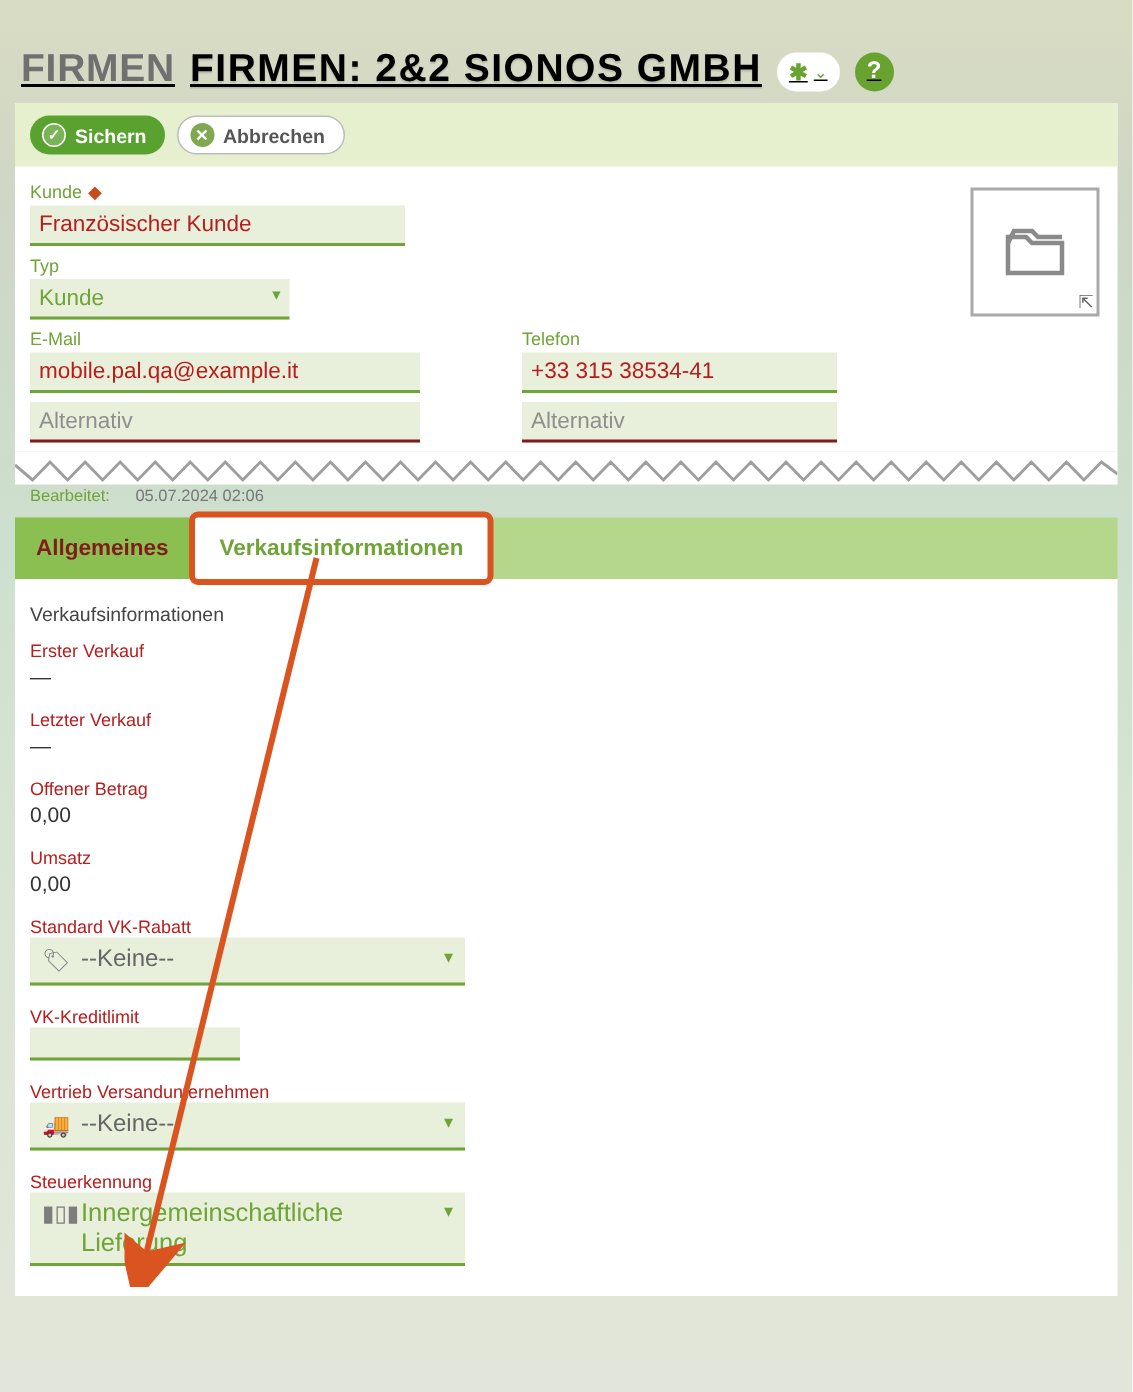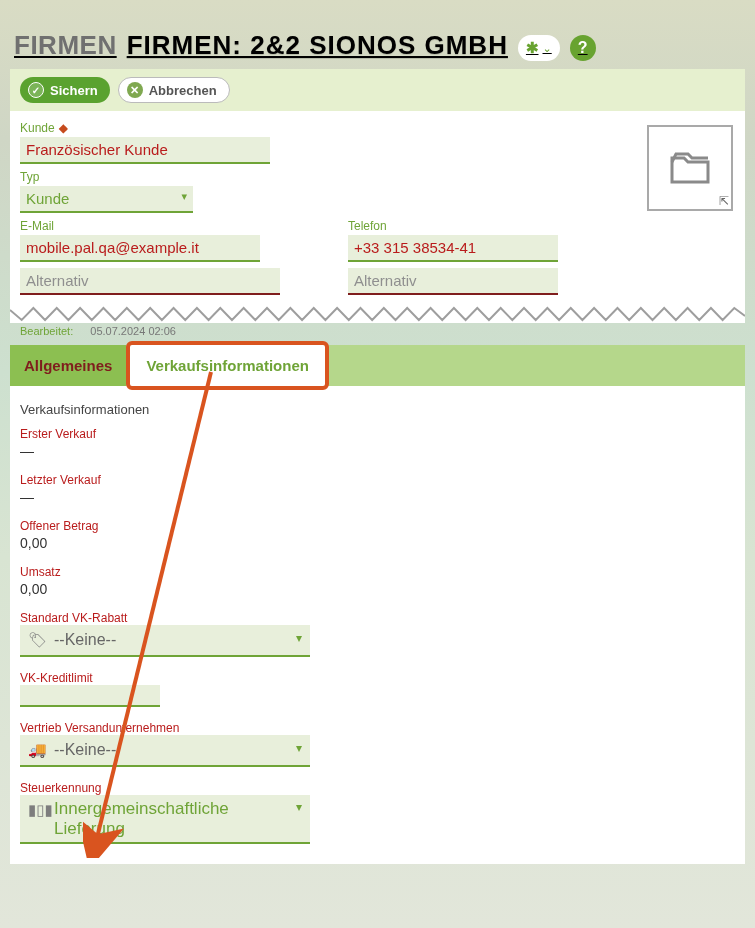--- a/index.html
+++ b/index.html
@@ -316,21 +316,21 @@
       <span class="sel">
         <span>Kunde</span>
         <span class="caret">▾</span>
       </span>
     </div>
 
     <div class="row">
       <div class="col1">
         <div class="fld">
           <div class="fld-label">E-Mail</div>
-          <input class="inp" style="width: 240px;" value="mobile.pal.qa@example.it">
+          <input class="inp" style="width: 260px;" value="mobile.pal.qa@example.it">
         </div>
         <span class="alt">Alternativ</span>
       </div>
       <div class="col2">
         <div class="fld">
           <div class="fld-label">Telefon</div>
           <input class="inp" style="width: 210px;" value="+33 315 38534-41">
         </div>
         <span class="alt" style="width:210px">Alternativ</span>
       </div>

